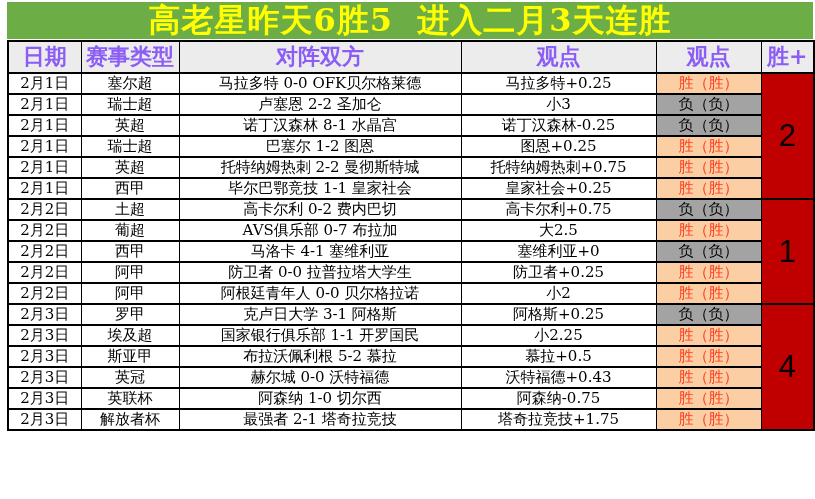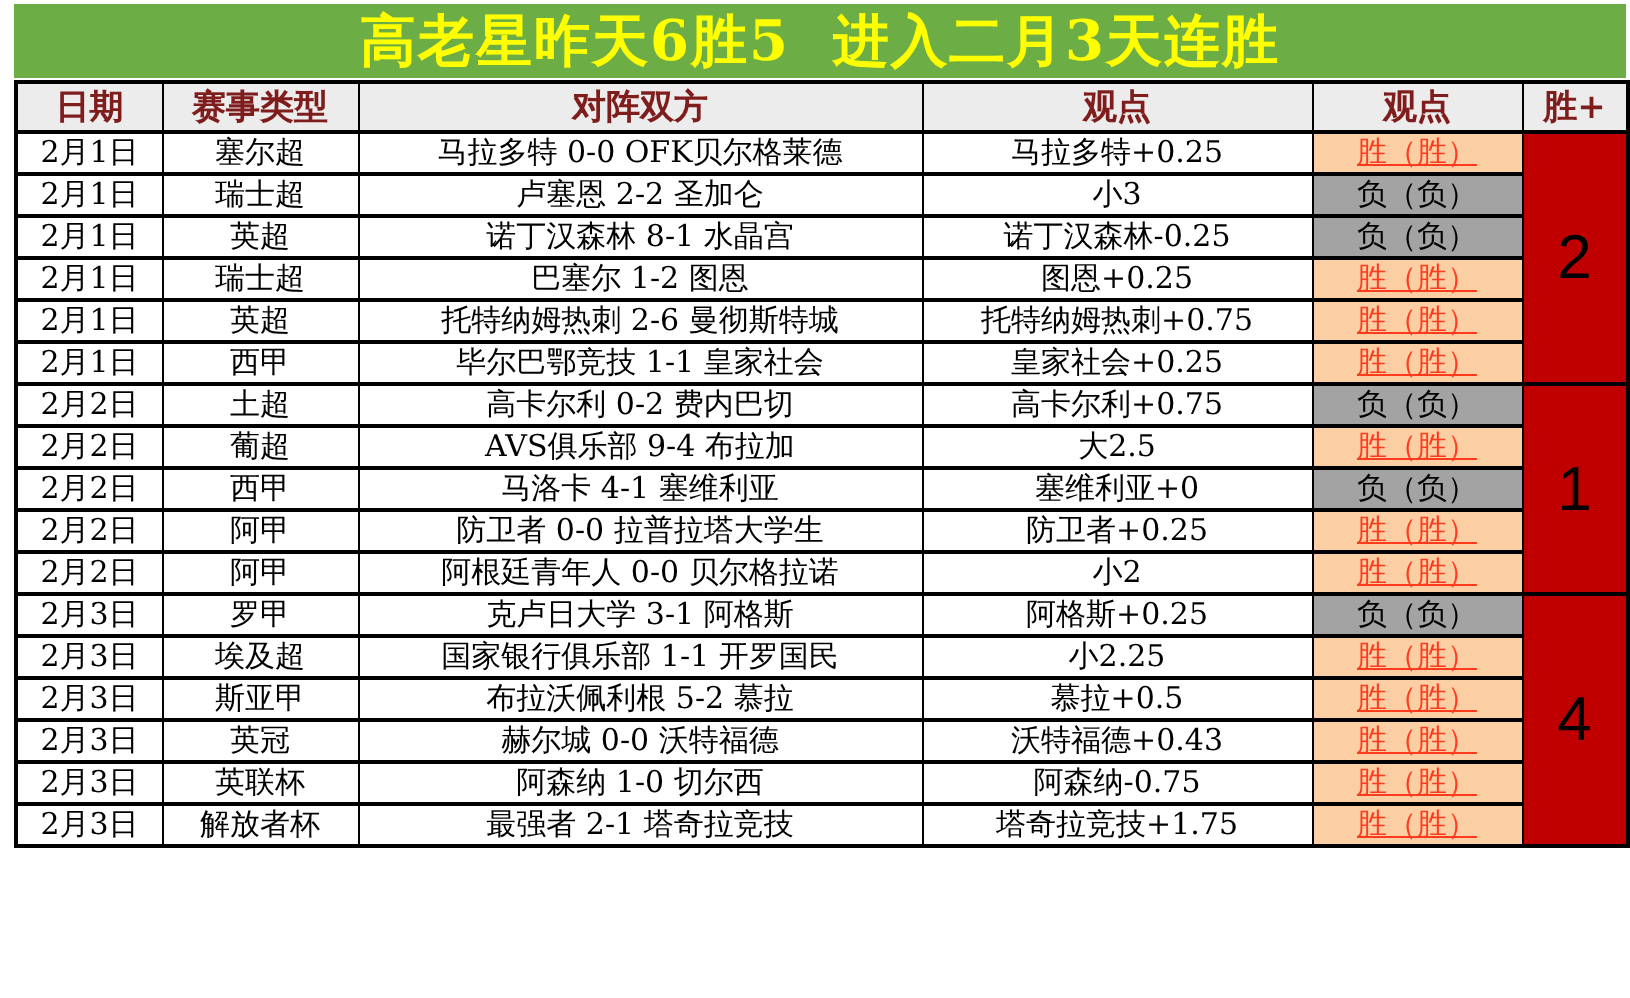--- a/index.html
+++ b/index.html
@@ -6,40 +6,40 @@
   body {
     width: 815px; height: 499px; background: #ffffff; overflow: hidden;
     font-family: "DejaVu Serif", "Liberation Serif", serif;
   }
   .sheet { padding: 2px 2px 0 7px; box-sizing: border-box; width: 815px; }
   .banner {
     width: 806px; height: 37px; background: var(--banner-bg, #6dad45);
     display: flex; align-items: center; justify-content: center; margin-bottom: 1px;
   }
   .banner-title {
-    color: var(--title-color, #ffff00); font-size: 28px; font-weight: bold;
+    color: var(--title-color, #ffff00); font-size: 32px; font-weight: bold;
     white-space: pre; letter-spacing: 1px;
   }
   table.results {
     width: 806px; border-collapse: collapse; table-layout: fixed;
     border: 2px solid var(--grid, #000);
   }
   .results th, .results td {
     border: 1px solid var(--grid, #000);
     border-top-width: 2px; border-bottom-width: 2px;
     text-align: center; vertical-align: middle; padding: 0;
     overflow: hidden; white-space: nowrap;
   }
   .results thead tr { height: 21px; }
   .results th {
-    background: var(--header-bg, #ececec); font-size: 17px; font-weight: bold; color: #7f1d1d;
+    background: var(--header-bg, #ececec); font-size: 22px; font-weight: bold; color: #8b5cf6;
   }
   .results tbody tr { height: 16px; }
   .results td { font-size: 15px; color: #000; background: #ffffff; }
-  td.c-result.win { background: var(--win-bg, #fbcea4); color: var(--win-text, #ff3b1e); text-decoration: underline; }
+  td.c-result.win { background: var(--win-bg, #fbcea4); color: var(--win-text, #ff3b1e); }
   td.c-result.loss { background: #a3a3a3; color: var(--loss-text, #000); }
   td.c-winplus {
     background: var(--strong-red, #c00000); color: #000;
     font-family: "Liberation Sans", "DejaVu Sans", sans-serif;
     font-size: 31px; font-weight: normal;
   }
 </style>
 </head>
 <body>
 
@@ -93,21 +93,21 @@
         <tr>
     <td class="c-date">2月1日</td>
     <td class="c-league">瑞士超</td>
     <td class="c-match">巴塞尔 1-2 图恩</td>
     <td class="c-view">图恩+0.25</td>
     <td class="c-result win">胜（胜）</td>
   </tr>
         <tr>
     <td class="c-date">2月1日</td>
     <td class="c-league">英超</td>
-    <td class="c-match">托特纳姆热刺 2-6 曼彻斯特城</td>
+    <td class="c-match">托特纳姆热刺 2-2 曼彻斯特城</td>
     <td class="c-view">托特纳姆热刺+0.75</td>
     <td class="c-result win">胜（胜）</td>
   </tr>
         <tr>
     <td class="c-date">2月1日</td>
     <td class="c-league">西甲</td>
     <td class="c-match">毕尔巴鄂竞技 1-1 皇家社会</td>
     <td class="c-view">皇家社会+0.25</td>
     <td class="c-result win">胜（胜）</td>
   </tr>
@@ -115,21 +115,21 @@
     <td class="c-date">2月2日</td>
     <td class="c-league">土超</td>
     <td class="c-match">高卡尔利 0-2 费内巴切</td>
     <td class="c-view">高卡尔利+0.75</td>
     <td class="c-result loss">负（负）</td>
   <td class="c-winplus" rowspan="5">1</td>
         </tr>
         <tr>
     <td class="c-date">2月2日</td>
     <td class="c-league">葡超</td>
-    <td class="c-match">AVS俱乐部 9-4 布拉加</td>
+    <td class="c-match">AVS俱乐部 0-7 布拉加</td>
     <td class="c-view">大2.5</td>
     <td class="c-result win">胜（胜）</td>
   </tr>
         <tr>
     <td class="c-date">2月2日</td>
     <td class="c-league">西甲</td>
     <td class="c-match">马洛卡 4-1 塞维利亚</td>
     <td class="c-view">塞维利亚+0</td>
     <td class="c-result loss">负（负）</td>
   </tr>

